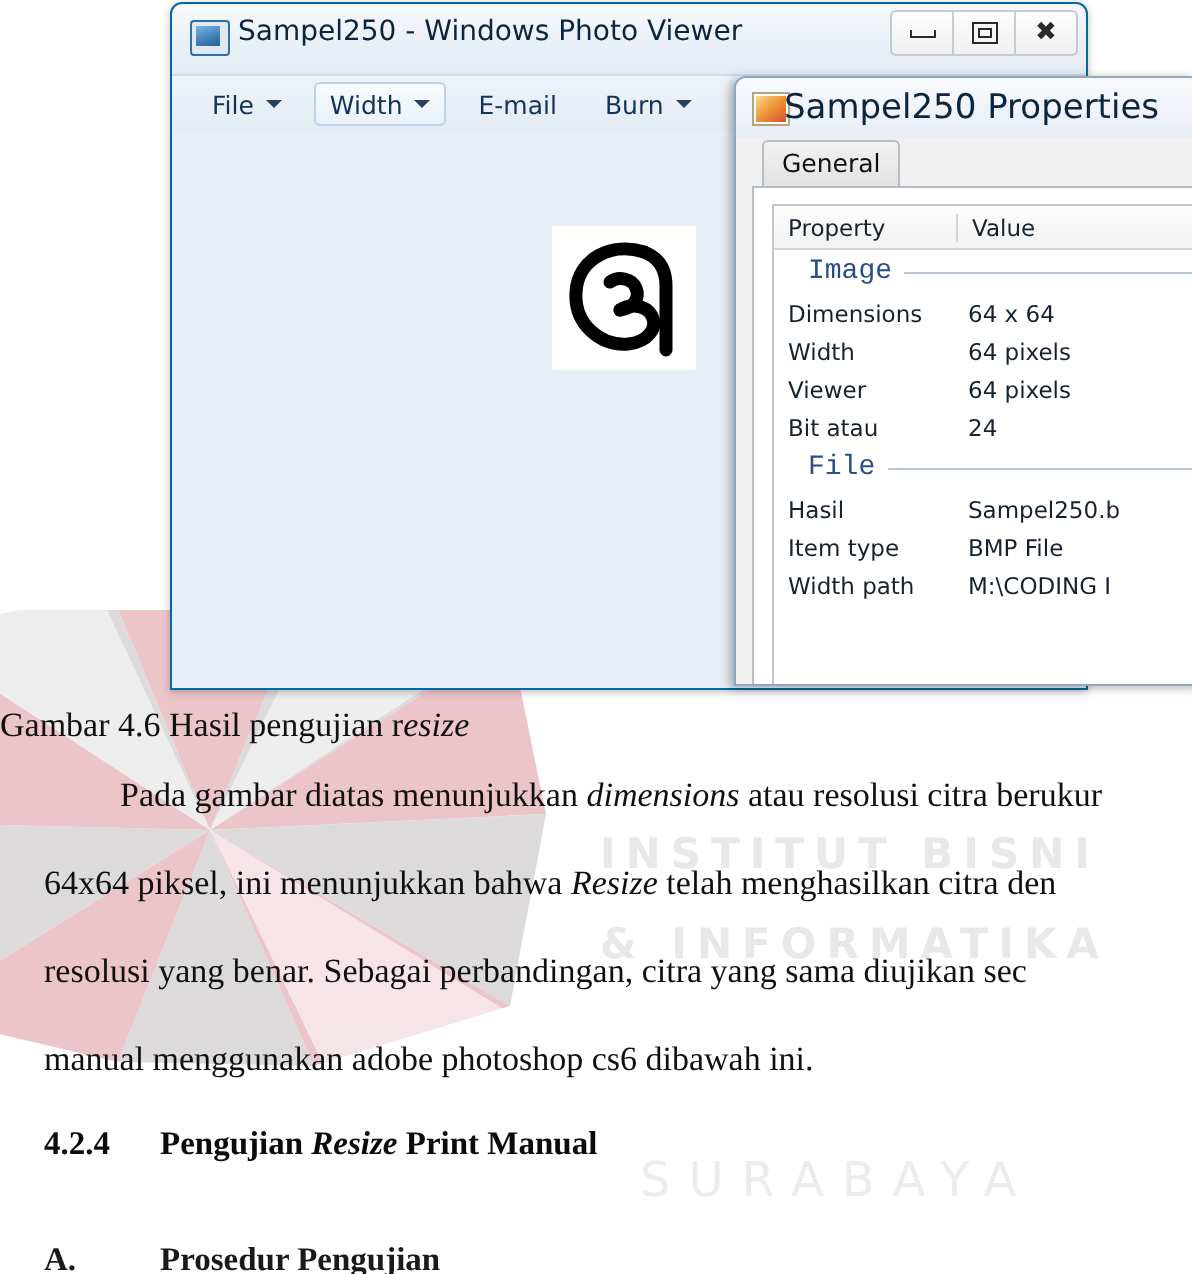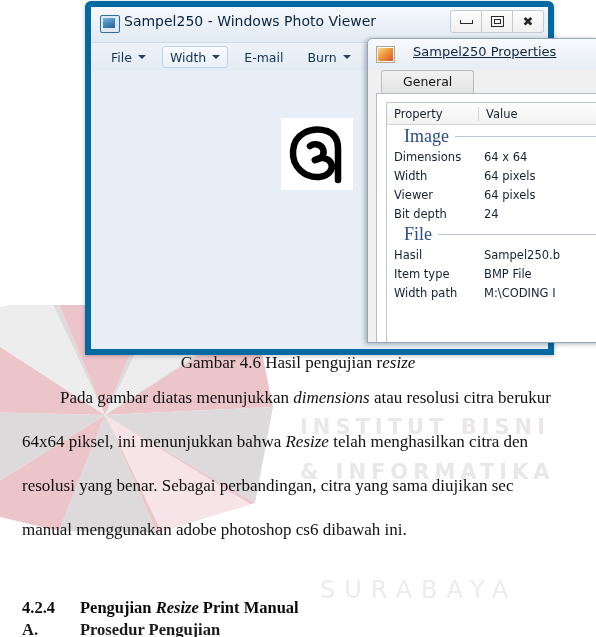--- a/index.html
+++ b/index.html
@@ -29,21 +29,21 @@
   #wm-surabaya{
     position:absolute;left:320px;top:576px;
     font-family:"DejaVu Sans", sans-serif;
     font-size:24px;letter-spacing:9px;color:#ececec;white-space:nowrap;
   }
 
   
   #viewer{
     position:absolute;left:85px;top:1px;width:457px;height:342px;
     background:#6d28d9;
-    border:6px solid #0369a1;
+    border:1px solid #0369a1;
     border-radius:6px 6px 0 0;
     box-shadow:0 1px 4px rgba(0,0,0,.25);
     overflow:hidden;
   }
   #viewer-titlebar{
     position:relative;height:35px;
     background:linear-gradient(180deg,#f6f9fc 0%,#eaf0f7 55%,#e2eaf3 100%);
     border-bottom:1px solid #cfdce8;
   }
   #viewer-icon{
@@ -116,32 +116,31 @@
   }
   #props-icon{
     position:absolute;left:8px;top:7px;width:17px;height:15px;
     background:#ffffff;border:1px solid #b9a37f;
   }
   #props-icon:after{
     content:"";position:absolute;left:1px;top:1px;right:1px;bottom:1px;
     background:linear-gradient(140deg,#f6d98f 0%,#ef9a3c 45%,#d4532a 100%);
   }
   #props-title{
-    position:absolute;left:45px;top:5px;
-    font-family:"DejaVu Sans", sans-serif;font-size:13px;color:#0b2440;
+    position:absolute;left:24px;top:5px;
+    font-family:"DejaVu Sans", sans-serif;font-size:17px;color:#0b2440;
     white-space:nowrap;
-    text-decoration:underline;
   }
   #props-tabstrip{
     position:absolute;left:0;top:30px;right:0;height:24px;
     padding-left:13px;display:flex;align-items:flex-end;
   }
   .tab{
     font-family:"DejaVu Sans", sans-serif;font-size:12.5px;color:#111;
-    padding:3px 21px 4px;border:1px solid #b6bcc4;border-bottom:none;
+    padding:3px 9px 4px;border:1px solid #b6bcc4;border-bottom:none;
     border-radius:3px 3px 0 0;
     background:linear-gradient(180deg,#f2f2f2 0%,#e2e2e2 100%);
     white-space:nowrap;
   }
   .tab.active{
     background:#ffffff;position:relative;z-index:3;
     padding-bottom:6px;color:#000;font-weight:400;
   }
   #props-panel{
     position:absolute;left:8px;top:54px;right:-2px;bottom:-2px;
@@ -159,55 +158,55 @@
   .hdr-cell{
     font-family:"DejaVu Sans", sans-serif;font-size:11.5px;color:#16212e;
     padding-left:7px;box-sizing:border-box;
   }
   .hdr-cell.c1{width:92px;border-right:1px solid #d2d6da;}
   .hdr-cell.c2{flex:1;}
   .grp{
     display:flex;align-items:center;height:22px;padding-left:17px;padding-right:4px;
   }
   .grp-label{
-    font-family:Liberation Serif, serif;font-size:18px;color:#2a4d87;
+    font-family:Liberation Mono, monospace;font-size:14px;color:#2a4d87;
     white-space:nowrap;padding-right:6px;
   }
   .grp-rule{flex:1;height:1px;background:#b9c6d8;}
   .prow{display:flex;height:19px;align-items:center;}
   .pname{
     width:92px;padding-left:7px;box-sizing:border-box;
     font-family:"DejaVu Sans", sans-serif;font-size:11.5px;color:#16212e;
     white-space:nowrap;
   }
   .pval{
     flex:1;padding-left:5px;
     font-family:"DejaVu Sans", sans-serif;font-size:11.5px;color:#16212e;
     white-space:nowrap;overflow:hidden;
   }
 
   
   #caption{
-    position:absolute;left:0;top:353px;width:596px;text-align:center;
+    position:absolute;left:0;top:353px;width:596px;
     font-size:17px;color:#101010;white-space:nowrap;
   }
   .ital{font-style:italic;}
   .bodyline{
     position:absolute;left:22px;width:600px;
     font-size:17px;color:#101010;line-height:20px;white-space:nowrap;
   }
   #l1{top:388px;left:60px;}
   #l2{top:432px;}
   #l3{top:476px;}
   #l4{top:520px;}
   #heading{
     position:absolute;left:22px;top:562px;
     font-size:16.5px;font-weight:700;color:#0b0b0b;white-space:nowrap;
   }
-  #heading .num{display:inline-block;width:58px;margin-top:36px;}
+  #heading .num{display:inline-block;width:58px;}
   #subheading{
     position:absolute;left:22px;top:620px;
     font-size:16.5px;font-weight:700;color:#1a1a1a;white-space:nowrap;
   }
   #subheading .num{display:inline-block;width:58px;}
 </style>
 </head>
 <body>
 
 <div id="page">
@@ -320,21 +319,21 @@
         </div>
         <div class="prow">
           <div class="pname">Width</div>
           <div class="pval">64 pixels</div>
         </div>
         <div class="prow">
           <div class="pname">Viewer</div>
           <div class="pval">64 pixels</div>
         </div>
         <div class="prow">
-          <div class="pname">Bit depth</div>
+          <div class="pname">Bit atau</div>
           <div class="pval">24</div>
         </div>
 
         <div class="grp">
           <span class="grp-label">File</span>
           <span class="grp-rule"></span>
         </div>
         <div class="prow">
           <div class="pname">Hasil</div>
           <div class="pval">Sampel250.b</div>

